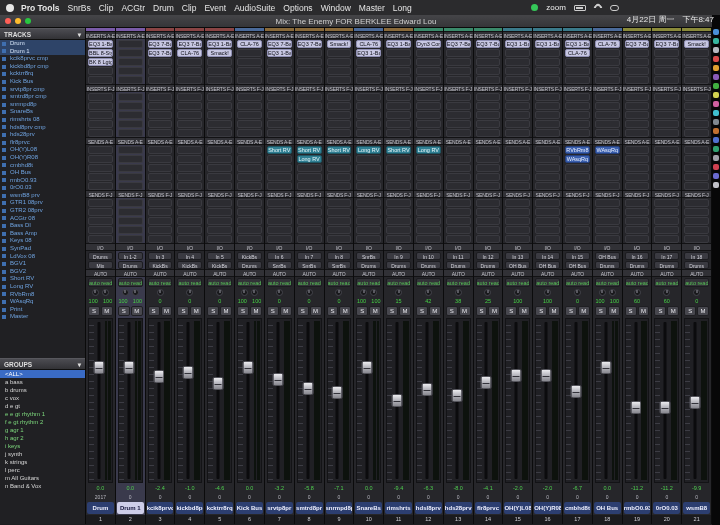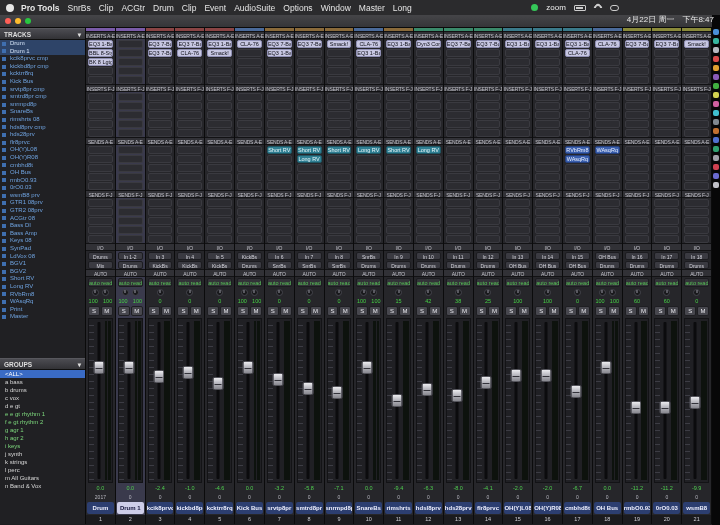--- a/index.html
+++ b/index.html
@@ -108,20 +108,21 @@
   </div>
 </div>
 
 <div class="window">
   <div class="titlebar">
     <div class="lights">
       <div class="light l-red"></div>
       <div class="light l-yel"></div>
       <div class="light l-grn"></div>
     </div>
+    <div class="wtitle">Mix: The Enemy  FOR BERKLEE Edward Lou</div>
   </div>
 
   <div class="wbody">
 
     <div class="sidebar">
       <div class="panel-h">
         <span>TRACKS</span>
         <span>▾</span>
       </div>
       <div class="tracks-list" id="tracks-list">

